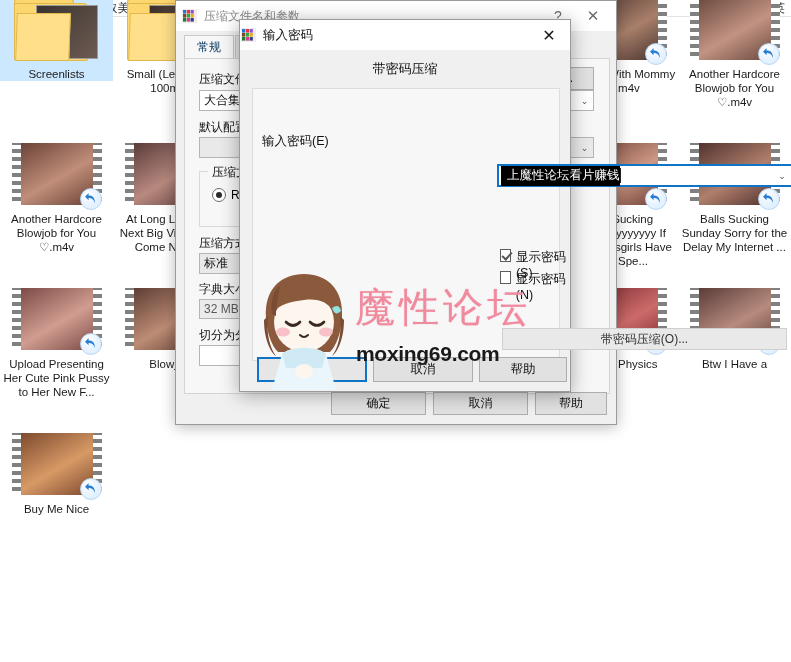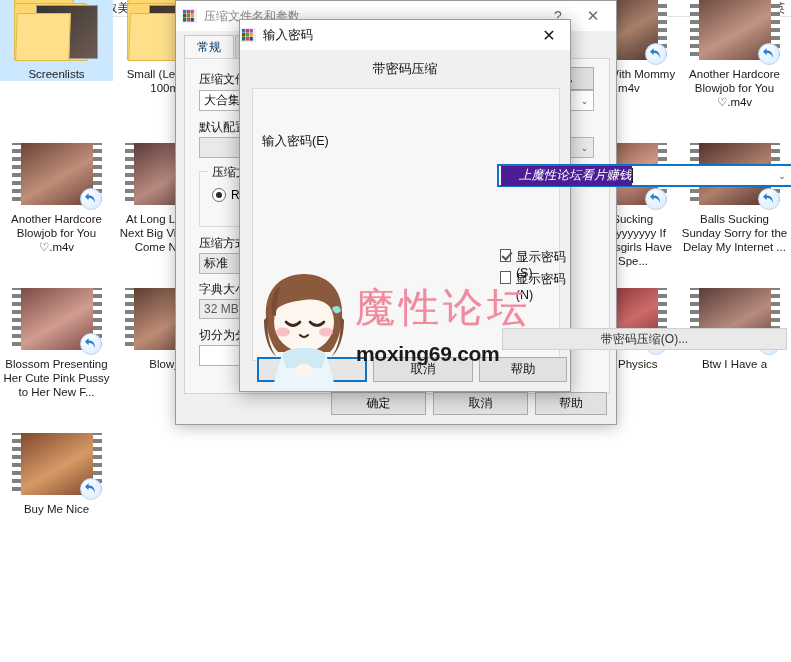--- a/index.html
+++ b/index.html
@@ -179,21 +179,21 @@
     position:absolute;left:12px;top:68px;width:306px;height:271px;
     background:#f7f7f7;border:1px solid #dcdcdc;
   }
   #pwd-label{position:absolute;left:22px;top:113px;font-size:12.5px;color:#111;}
   #pwd-input{
     position:absolute;left:257px;top:144px;width:296px;height:23px;
     background:#ffffff;border:2px solid #0f74c8;box-sizing:border-box;
     display:flex;align-items:center;
   }
   #pwd-input .sel{
-    background:#4c1d95;color:#ffffff;font-size:12.5px;margin-left:2px;padding:1px 0 2px 18px;font-style:italic;
+    background:#000000;color:#ffffff;font-size:12.5px;margin-left:2px;padding:1px 0 2px 6px;
   }
   #pwd-input .caret{width:1px;height:15px;background:#222;}
   #pwd-input .arrow{margin-left:auto;width:18px;display:flex;align-items:center;justify-content:center;color:#555;font-size:9px;}
 
   .chk{position:absolute;display:flex;align-items:flex-start;font-size:12.5px;color:#111;}
   .chk .box{
     width:13px;height:13px;border:1px solid #5c5c5c;background:#fff;margin-right:5px;
     position:relative;box-sizing:border-box;
   }
   .chk.on .box:after{
@@ -424,21 +424,21 @@
         <div class="thumb-wrap">
           <div class="film">
             <div class="pic" style="background-image: linear-gradient(150deg, rgb(124, 75, 70) 0%, rgb(209, 157, 145) 55%, rgb(124, 75, 70) 100%);"></div>
           </div>
           <div class="badge">
             <svg width="14" height="14" viewBox="0 0 14 14">
               <path d="M11 11 C11 5 8 3.4 4.6 3.4 L4.6 1 L1 4.8 L4.6 8.2 L4.6 6 C7.4 6 9.6 7 11 11Z" fill="#2a7fd4"></path>
             </svg>
           </div>
         </div>
-        <div class="caption">Blossom Presenting Her Cute Pink Pussy to Her New F...</div>
+        <div class="caption">Upload Presenting Her Cute Pink Pussy to Her New F...</div>
       </div>
       <div class="cell" style="left: 113px; top: 262px;">
         <div class="thumb-wrap">
           <div class="film">
             <div class="pic" style="background-image: linear-gradient(150deg, rgb(93, 61, 51) 0%, rgb(189, 140, 117) 55%, rgb(93, 61, 51) 100%);"></div>
           </div>
           <div class="badge">
             <svg width="14" height="14" viewBox="0 0 14 14">
               <path d="M11 11 C11 5 8 3.4 4.6 3.4 L4.6 1 L1 4.8 L4.6 8.2 L4.6 6 C7.4 6 9.6 7 11 11Z" fill="#2a7fd4"></path>
             </svg>

